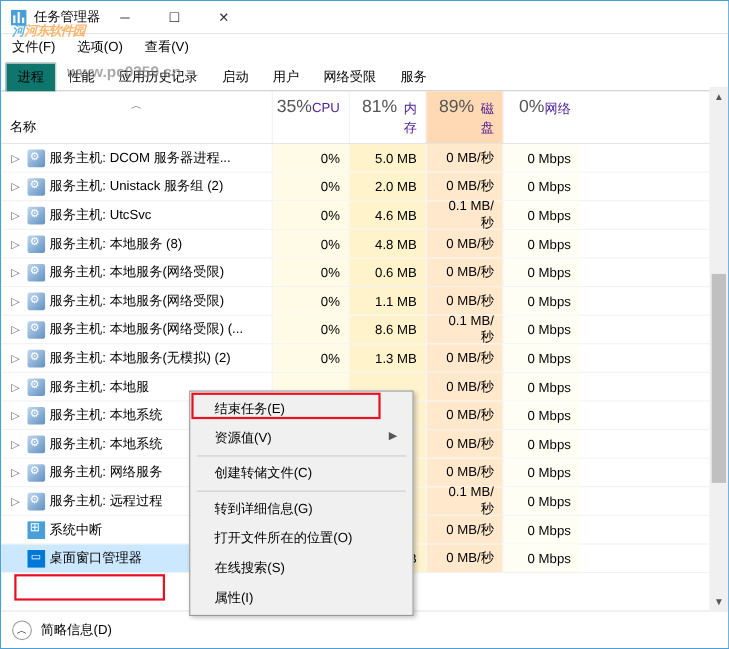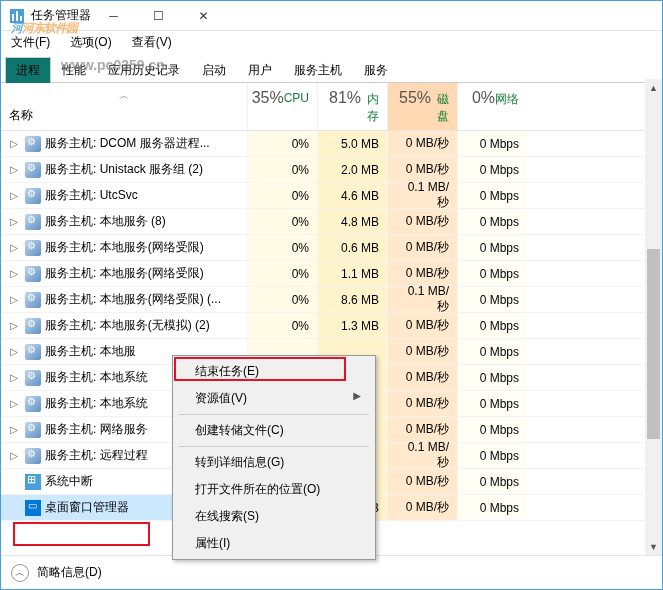--- a/index.html
+++ b/index.html
@@ -14,21 +14,21 @@
 .menubar { height: 22px; display: flex; align-items: center; padding: 0 6px; gap: 12px; }
 .menubar span { padding: 2px 4px; }
 .tabs { display: flex; border-bottom: 1px solid #ccc; padding: 4px 4px 0 4px; }
 .tab { padding: 4px 10px; border: 1px solid transparent; border-bottom: none; margin-bottom: -1px; }
 .tab.active { border-color: #ccc; background: #0f766e; }
 .header-row { display: flex; height: 48px; border-bottom: 1px solid #e5e5e5; }
 .name-col { width: 246px; display: flex; align-items: flex-end; padding: 0 8px 6px 8px; position: relative; }
 .name-col .sort { position: absolute; top: 6px; left: 50%; transform: translateX(-50%); font-size: 10px; color: #555; }
 .metric-col { width: 70px; text-align: right; padding: 6px 8px 6px 11px; display: flex; justify-content: flex-end; border-left: 1px solid #f0f0f0; }
 .metric-col .pct { font-size: 16px; color: #555; }
-.metric-col .lbl { color: #15803d; margin-top: 2px; }
+.metric-col .lbl { color: #4c1d95; margin-top: 2px; }
 .metric-col.hot { background: #ffd9b3; }
 .rows { }
 .row { display: flex; height: 26px; align-items: center; border-bottom: 1px solid #f2f2f2; }
 .row.selected .name-cell { background: #cce8ff; }
 .name-cell { width: 246px; display: flex; align-items: center; padding-left: 6px; height: 100%; }
 .expand { width: 14px; text-align: center; color: #666; font-size: 10px; }
 .proc-icon { width: 16px; height: 16px; margin: 0 4px; display: inline-flex; align-items: center; justify-content: center; }
 .gear { background: linear-gradient(135deg,#c0d8f0,#6090c0); border-radius: 2px; position: relative; }
 .gear::after { content: "⚙"; font-size: 10px; color: #fff; position: absolute; top: 0; left: 2px; }
 .sys { background: #4a9fd8; position: relative; }
@@ -81,39 +81,39 @@
   <span>选项(O)</span>
   <span>查看(V)</span>
 </div>
 
 <div class="tabs">
   <div class="tab active">进程</div>
   <div class="tab">性能</div>
   <div class="tab">应用历史记录</div>
   <div class="tab">启动</div>
   <div class="tab">用户</div>
-  <div class="tab">服务主机</div>
+  <div class="tab">网络受限</div>
   <div class="tab">服务</div>
 </div>
 
 <div class="header-row">
   <div class="name-col">
     <span class="sort">︿</span>
     <span>名称</span>
   </div>
   <div class="metric-col">
       <span class="pct">35%</span>
       <span class="lbl">CPU</span>
     </div>
   <div class="metric-col">
       <span class="pct">81%</span>
       <span class="lbl">内存</span>
     </div>
   <div class="metric-col hot">
-      <span class="pct">55%</span>
+      <span class="pct">89%</span>
       <span class="lbl">磁盘</span>
     </div>
   <div class="metric-col">
       <span class="pct">0%</span>
       <span class="lbl">网络</span>
     </div>
 </div>
 
 <div class="rows" id="rows">
     <div class="row">

